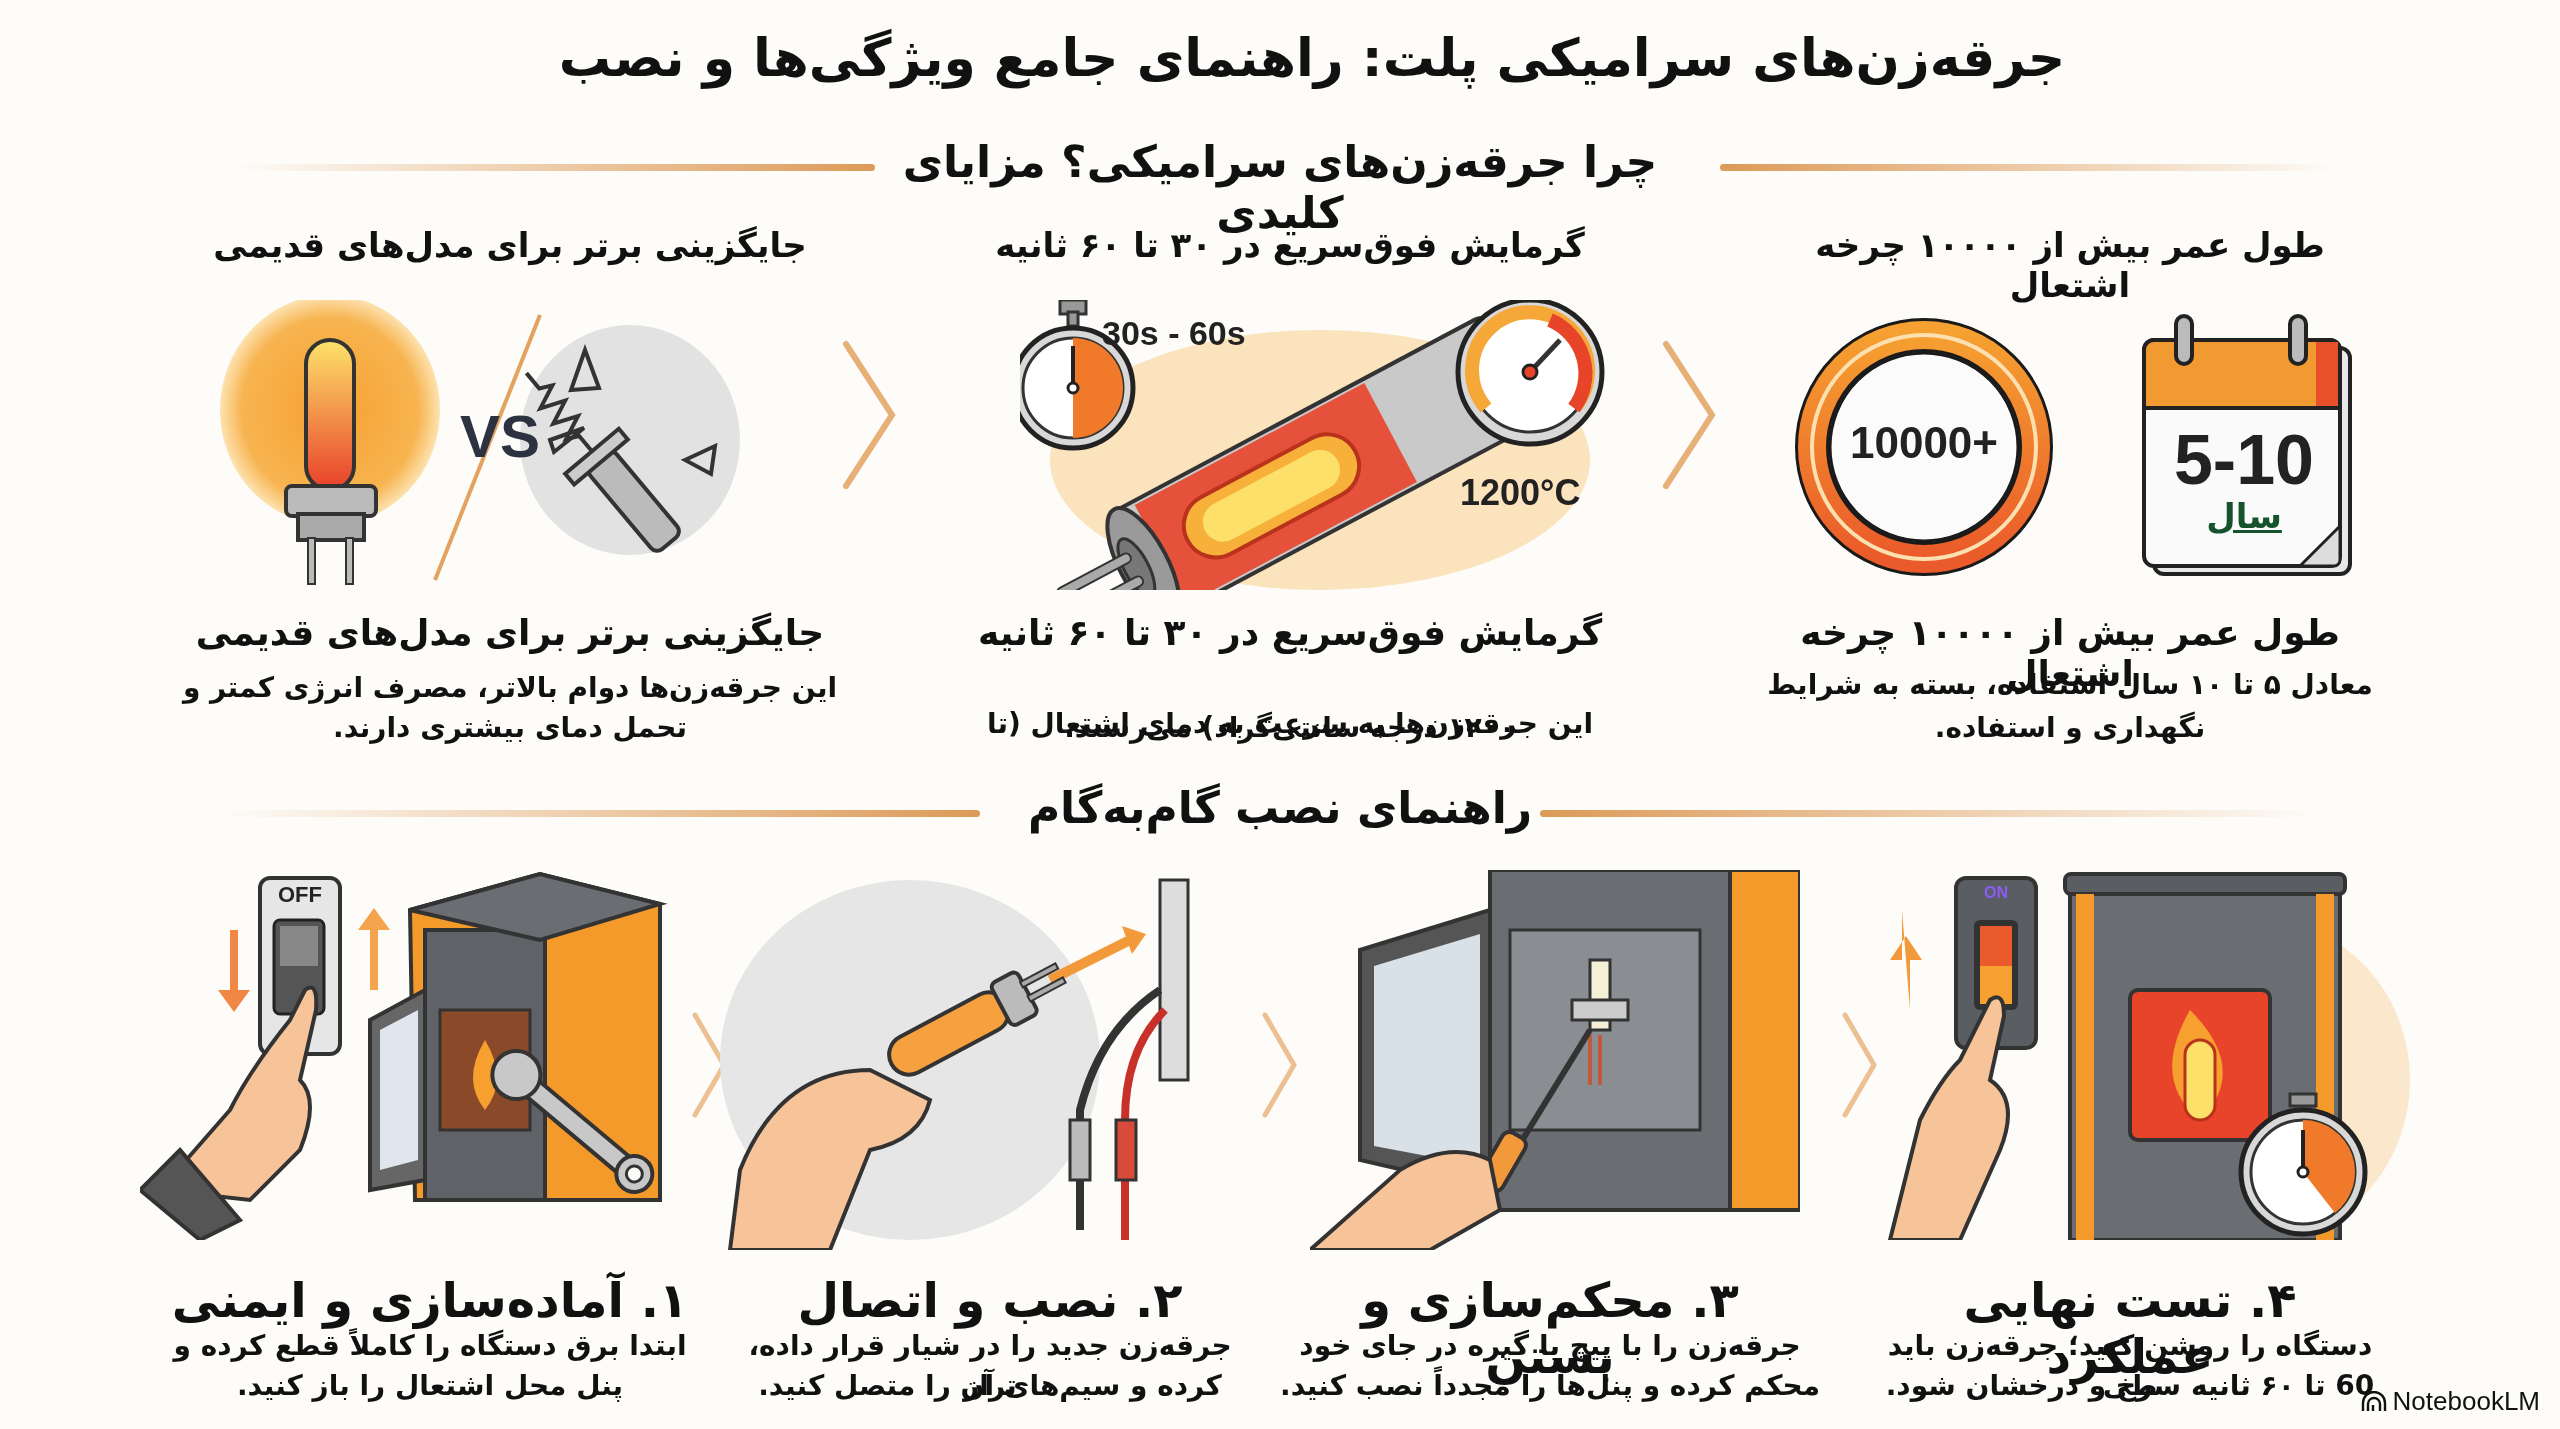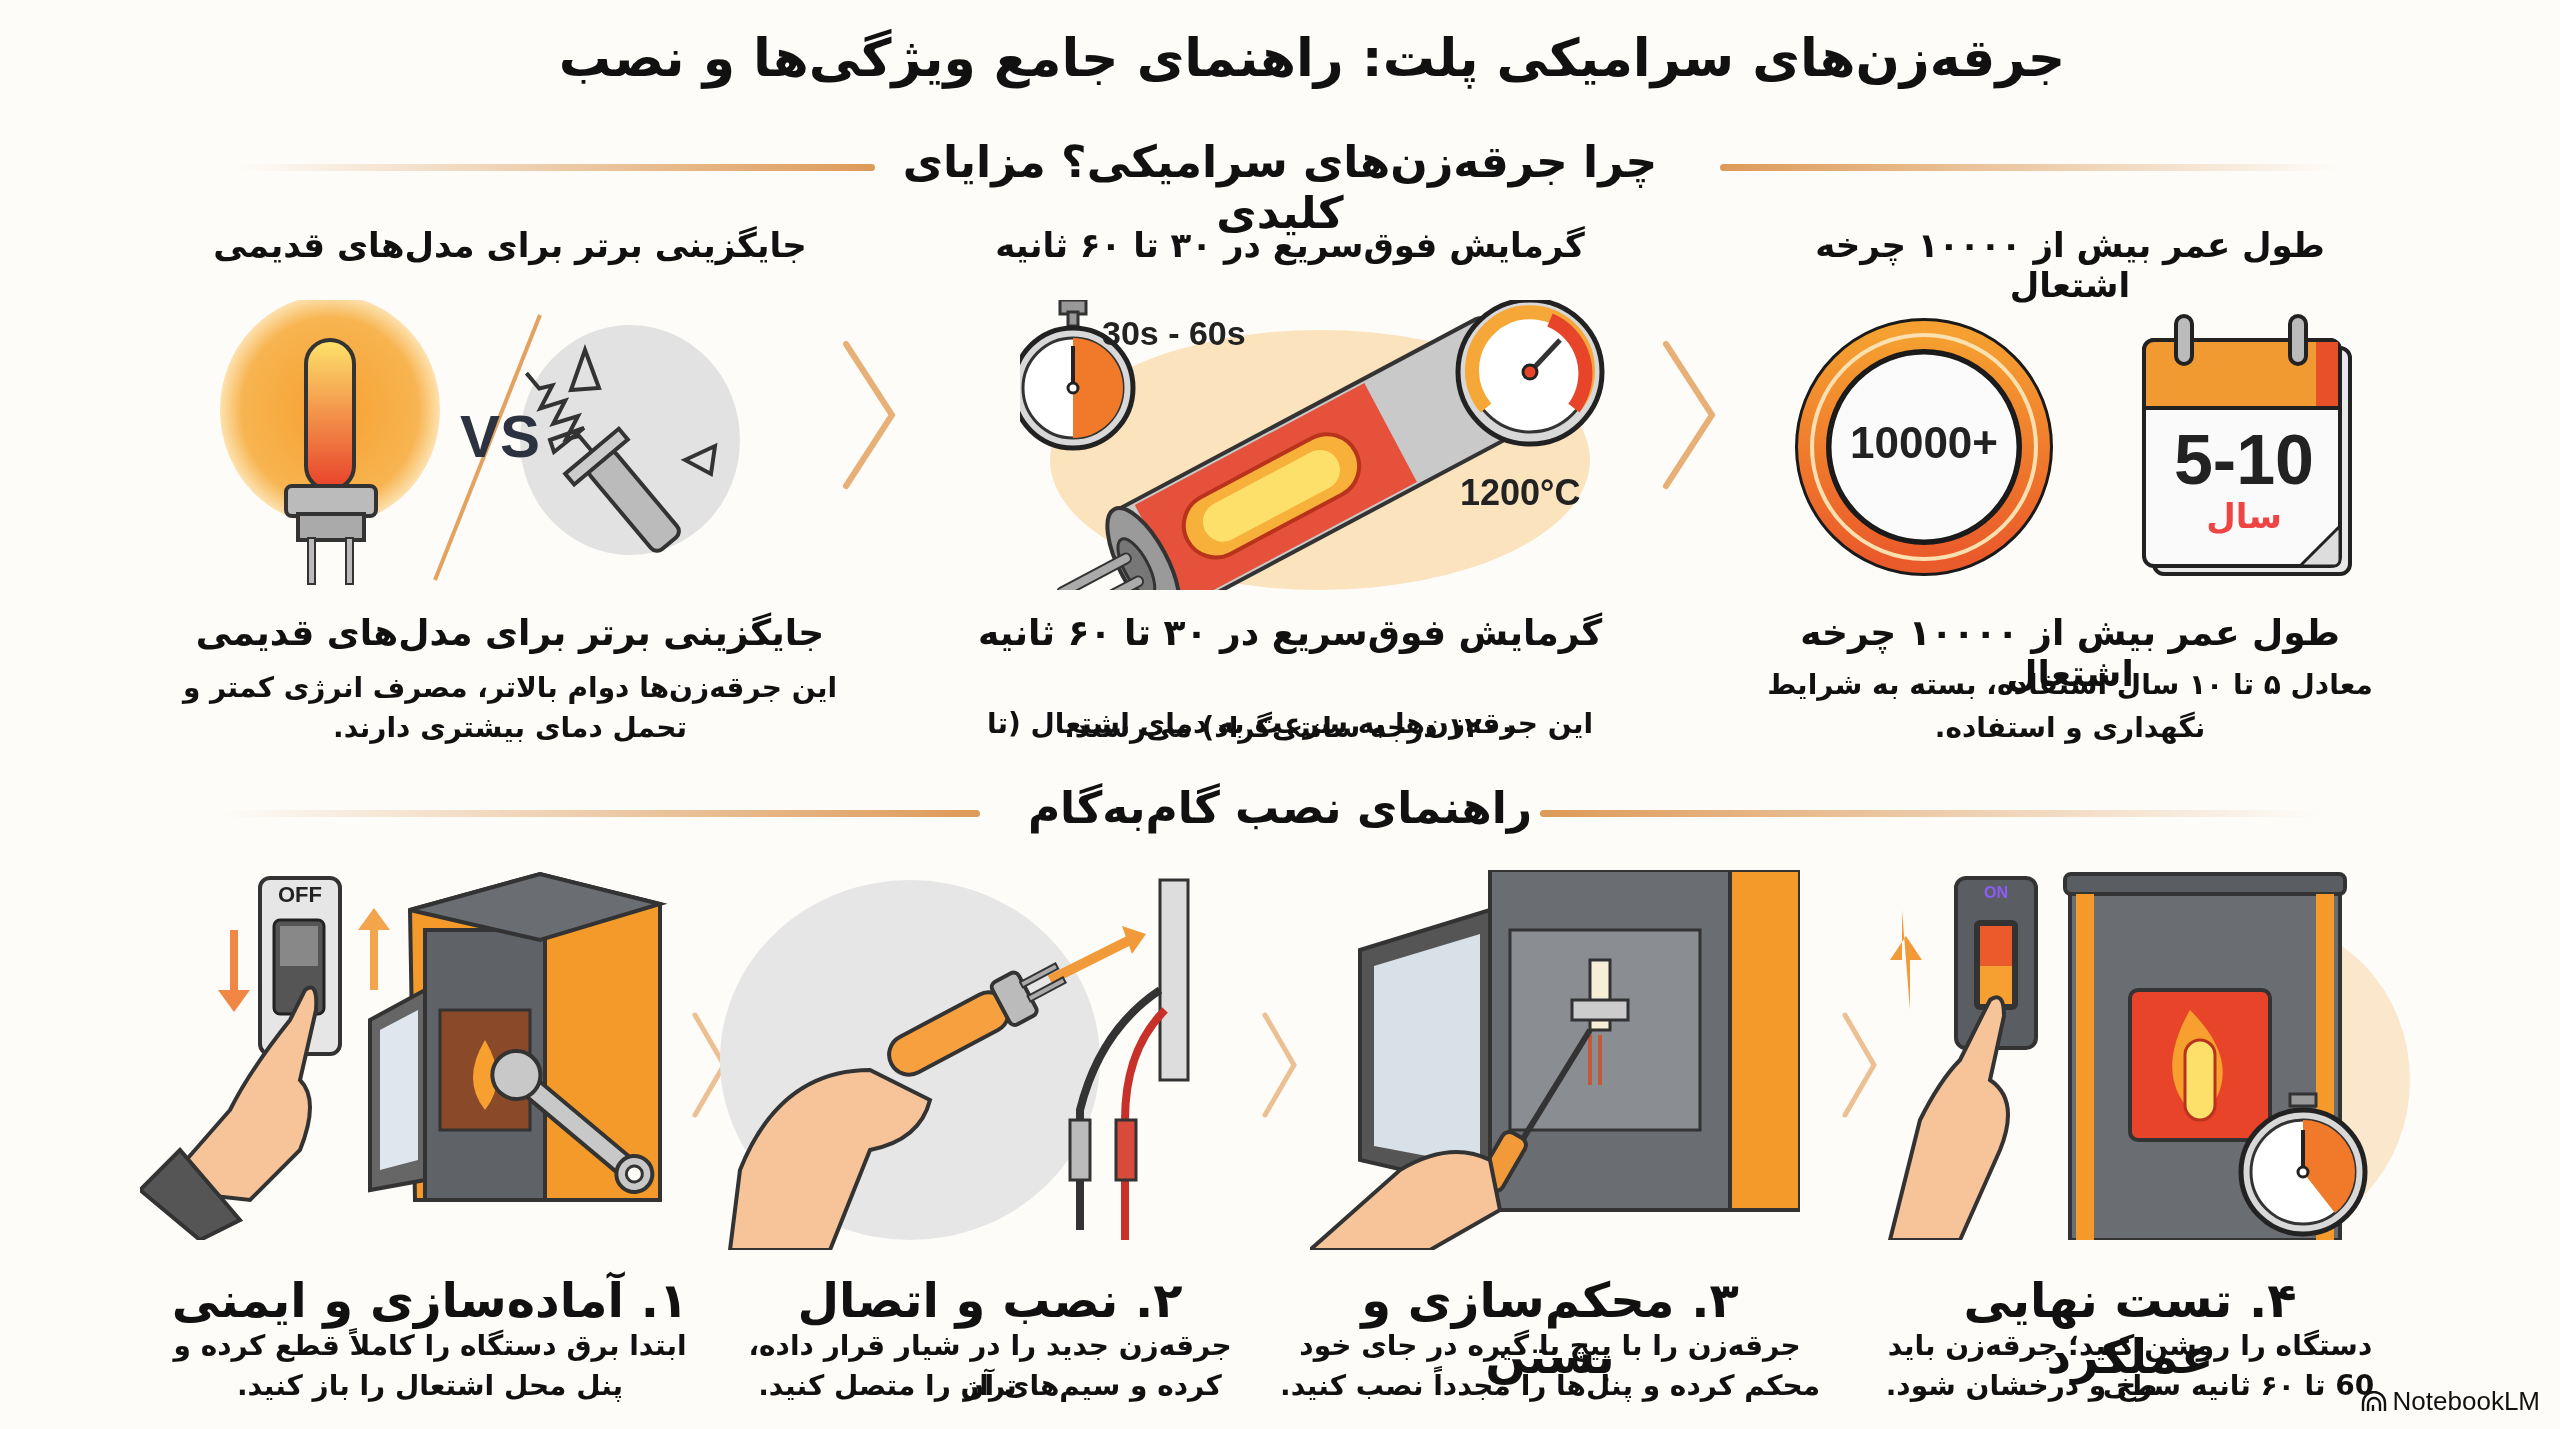--- a/index.html
+++ b/index.html
@@ -67,21 +67,21 @@
     <svg width="220" height="268" viewBox="0 0 220 268">
       <rect x="14" y="36" width="196" height="226" rx="10" fill="#e8e8e8" stroke="#222" stroke-width="4"></rect>
       <rect x="4" y="28" width="196" height="226" rx="10" fill="#fafafa" stroke="#222" stroke-width="4"></rect>
       <path d="M4 38 a10 10 0 0 1 10 -10 h176 a10 10 0 0 1 10 10 v58 h-196z" fill="#f29a32" stroke="#222" stroke-width="4"></path>
       <rect x="176" y="30" width="22" height="64" fill="#e8502a"></rect>
       <rect x="36" y="4" width="16" height="48" rx="8" fill="#bbb" stroke="#222" stroke-width="4"></rect>
       <rect x="150" y="4" width="16" height="48" rx="8" fill="#bbb" stroke="#222" stroke-width="4"></rect>
       <path d="M160 254 l40 -40 v34 a6 6 0 0 1 -6 6z" fill="#ddd" stroke="#222" stroke-width="3"></path>
     </svg>
     <div class="abs" style="left:0; top:108px; width:208px; text-align:center; font-family:'Liberation Sans',sans-serif; font-weight:bold; font-size:70px; color:#222;">5-10</div>
-    <div class="abs rtl" style="left:0; top:184px; width:208px; font-size:34px; font-weight:bold; color:#ef4444;">سال</div>
+    <div class="abs rtl" style="left:0; top:184px; width:208px; font-size:34px; font-weight:bold; color:#14532d;text-decoration:underline;">سال</div>
   </div>
   <div class="abs rtl feat-title" style="left:1760px; top:612px; width:620px;">طول عمر بیش از ۱۰۰۰۰ چرخه اشتعال</div>
   <div class="abs rtl feat-desc" style="left:1760px; top:665px; width:620px;">معادل ۵ تا ۱۰ سال استفاده، بسته به شرایط</div>
   <div class="abs rtl feat-desc" style="left:1760px; top:708px; width:620px;">نگهداری و استفاده.</div>
 </div>
 
 <div class="abs chev" style="left:1660px; top:340px;">
   <svg width="60" height="150" viewBox="0 0 60 150">
       <path d="M6 4 L52 75 L6 146" fill="none" stroke="#e3a260" stroke-width="6" stroke-linecap="round" opacity="0.85"></path>
     </svg>

